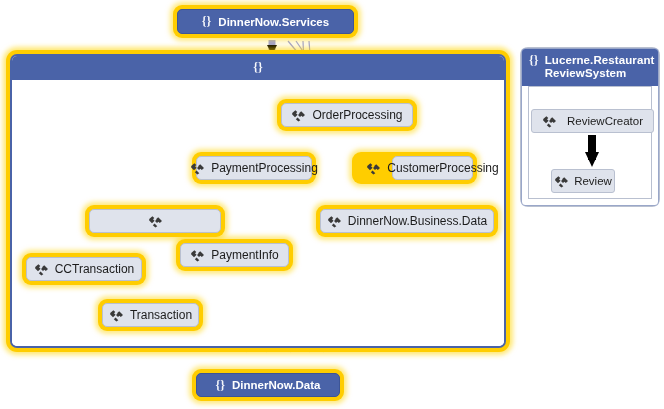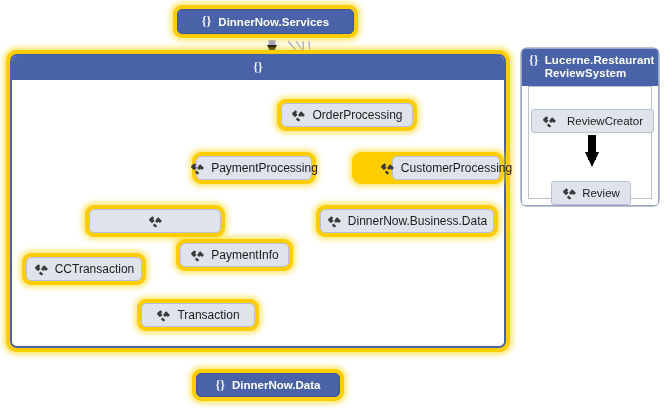--- a/index.html
+++ b/index.html
@@ -300,21 +300,21 @@
         <svg width="15" height="13" viewBox="0 0 15 13">
           <path d="M1.2,4.1 L4.4,1.2 L6.3,3.0 L5.0,4.2 L6.6,5.8 L4.0,8.2 L1.2,5.4 Z" fill="#3a3a3a"></path>
           <path d="M8.0,4.3 L10.2,2.2 L14.0,6.0 L11.8,8.1 L10.4,6.7 L9.0,8.0 L7.0,6.0 L8.6,4.6 Z" fill="#3a3a3a"></path>
           <path d="M6.6,8.6 L9.3,11.2 L7.4,12.6 L4.8,10.2 Z" fill="#3a3a3a"></path>
         </svg>
       </span>
       <span class="node-label">PaymentProcessing</span>
     </div>
   </div>
 
-  <div class="node" style="left:352px; top:152px; width:152px; height:32px;padding-left:40px;">
+  <div class="node" style="left:352px; top:152px; width:125px; height:32px;padding-left:40px;">
     <div class="node-inner">
       <span class="cls-icon">
         <svg width="15" height="13" viewBox="0 0 15 13">
           <path d="M1.2,4.1 L4.4,1.2 L6.3,3.0 L5.0,4.2 L6.6,5.8 L4.0,8.2 L1.2,5.4 Z" fill="#3a3a3a"></path>
           <path d="M8.0,4.3 L10.2,2.2 L14.0,6.0 L11.8,8.1 L10.4,6.7 L9.0,8.0 L7.0,6.0 L8.6,4.6 Z" fill="#3a3a3a"></path>
           <path d="M6.6,8.6 L9.3,11.2 L7.4,12.6 L4.8,10.2 Z" fill="#3a3a3a"></path>
         </svg>
       </span>
       <span class="node-label">CustomerProcessing</span>
     </div>
@@ -364,21 +364,21 @@
         <svg width="15" height="13" viewBox="0 0 15 13">
           <path d="M1.2,4.1 L4.4,1.2 L6.3,3.0 L5.0,4.2 L6.6,5.8 L4.0,8.2 L1.2,5.4 Z" fill="#3a3a3a"></path>
           <path d="M8.0,4.3 L10.2,2.2 L14.0,6.0 L11.8,8.1 L10.4,6.7 L9.0,8.0 L7.0,6.0 L8.6,4.6 Z" fill="#3a3a3a"></path>
           <path d="M6.6,8.6 L9.3,11.2 L7.4,12.6 L4.8,10.2 Z" fill="#3a3a3a"></path>
         </svg>
       </span>
       <span class="node-label">PaymentInfo</span>
     </div>
   </div>
 
-  <div class="node" style="left:98px; top:299px; width:122px; height:32px;margin-left:39px;">
+  <div class="node" style="left:98px; top:299px; width:105px; height:32px;">
     <div class="node-inner">
       <span class="cls-icon">
         <svg width="15" height="13" viewBox="0 0 15 13">
           <path d="M1.2,4.1 L4.4,1.2 L6.3,3.0 L5.0,4.2 L6.6,5.8 L4.0,8.2 L1.2,5.4 Z" fill="#3a3a3a"></path>
           <path d="M8.0,4.3 L10.2,2.2 L14.0,6.0 L11.8,8.1 L10.4,6.7 L9.0,8.0 L7.0,6.0 L8.6,4.6 Z" fill="#3a3a3a"></path>
           <path d="M6.6,8.6 L9.3,11.2 L7.4,12.6 L4.8,10.2 Z" fill="#3a3a3a"></path>
         </svg>
       </span>
       <span class="node-label">Transaction</span>
     </div>
@@ -390,21 +390,21 @@
         <svg width="15" height="13" viewBox="0 0 15 13">
           <path d="M1.2,4.1 L4.4,1.2 L6.3,3.0 L5.0,4.2 L6.6,5.8 L4.0,8.2 L1.2,5.4 Z" fill="#3a3a3a"></path>
           <path d="M8.0,4.3 L10.2,2.2 L14.0,6.0 L11.8,8.1 L10.4,6.7 L9.0,8.0 L7.0,6.0 L8.6,4.6 Z" fill="#3a3a3a"></path>
           <path d="M6.6,8.6 L9.3,11.2 L7.4,12.6 L4.8,10.2 Z" fill="#3a3a3a"></path>
         </svg>
       </span>
       <span class="node-label">ReviewCreator</span>
     </div>
   </div>
 
-  <div class="node plain" style="left:551px; top:181px; width:80px; height:24px; z-index:31;">
+  <div class="node plain" style="left:551px; top:169px; width:64px; height:24px; z-index:31;">
     <div class="node-inner" style="font-size:11.5px; gap:5px; padding:0 6px;">
       <span class="cls-icon">
         <svg width="15" height="13" viewBox="0 0 15 13">
           <path d="M1.2,4.1 L4.4,1.2 L6.3,3.0 L5.0,4.2 L6.6,5.8 L4.0,8.2 L1.2,5.4 Z" fill="#3a3a3a"></path>
           <path d="M8.0,4.3 L10.2,2.2 L14.0,6.0 L11.8,8.1 L10.4,6.7 L9.0,8.0 L7.0,6.0 L8.6,4.6 Z" fill="#3a3a3a"></path>
           <path d="M6.6,8.6 L9.3,11.2 L7.4,12.6 L4.8,10.2 Z" fill="#3a3a3a"></path>
         </svg>
       </span>
       <span class="node-label">Review</span>
     </div>

